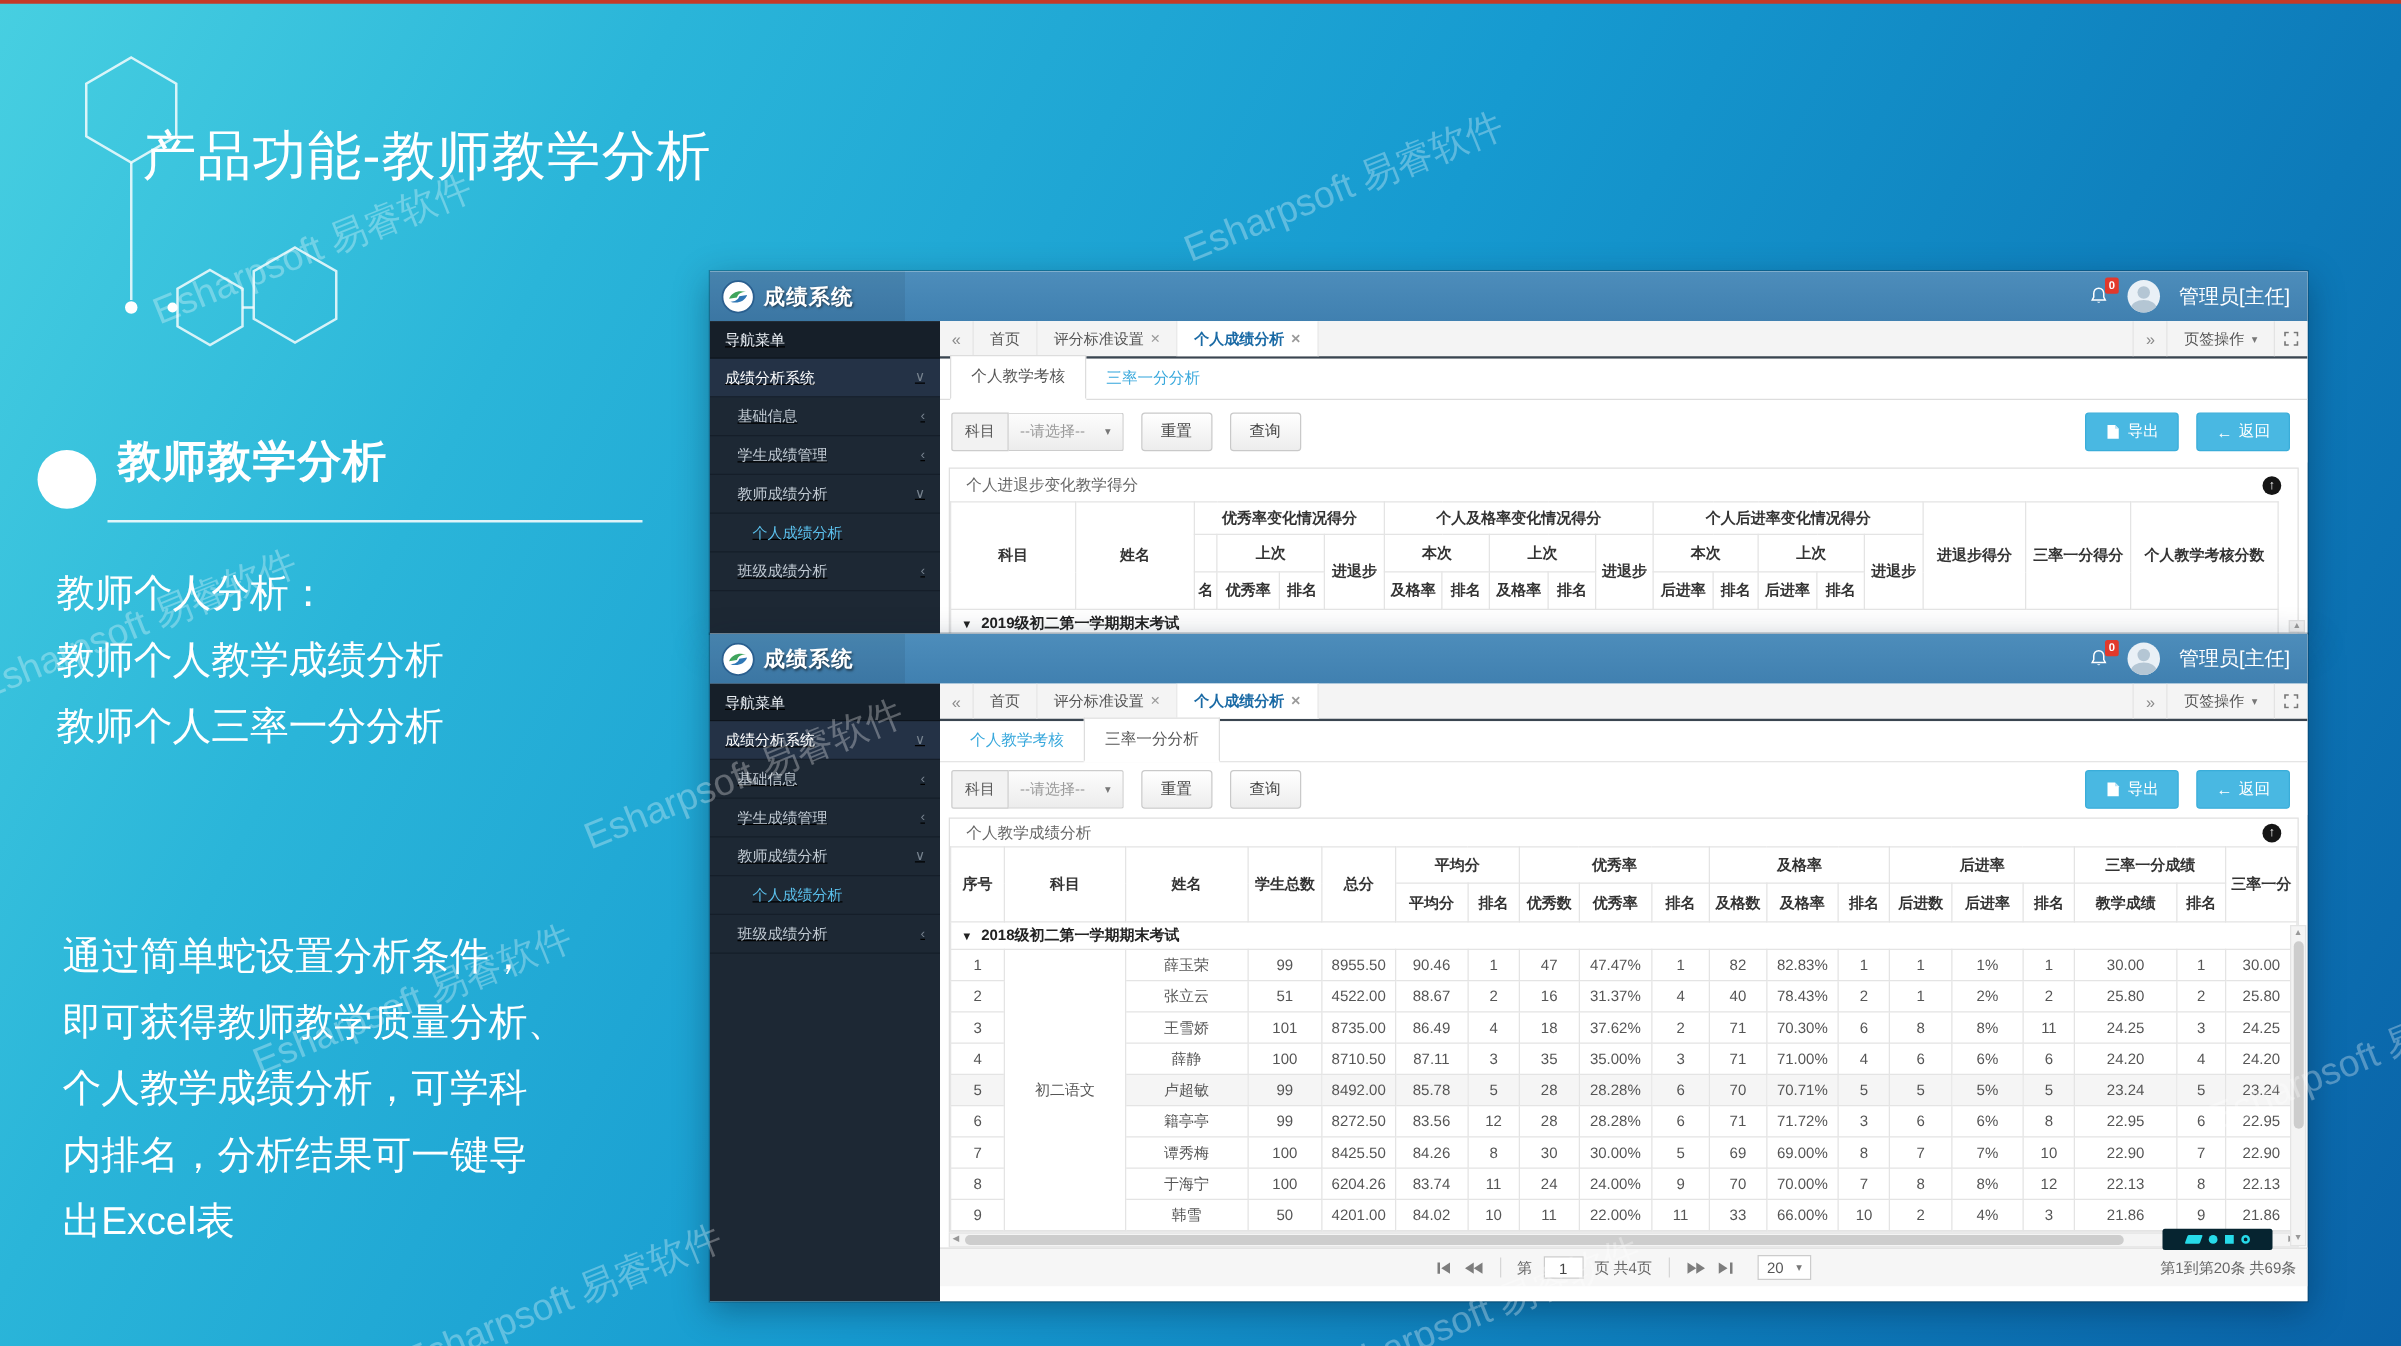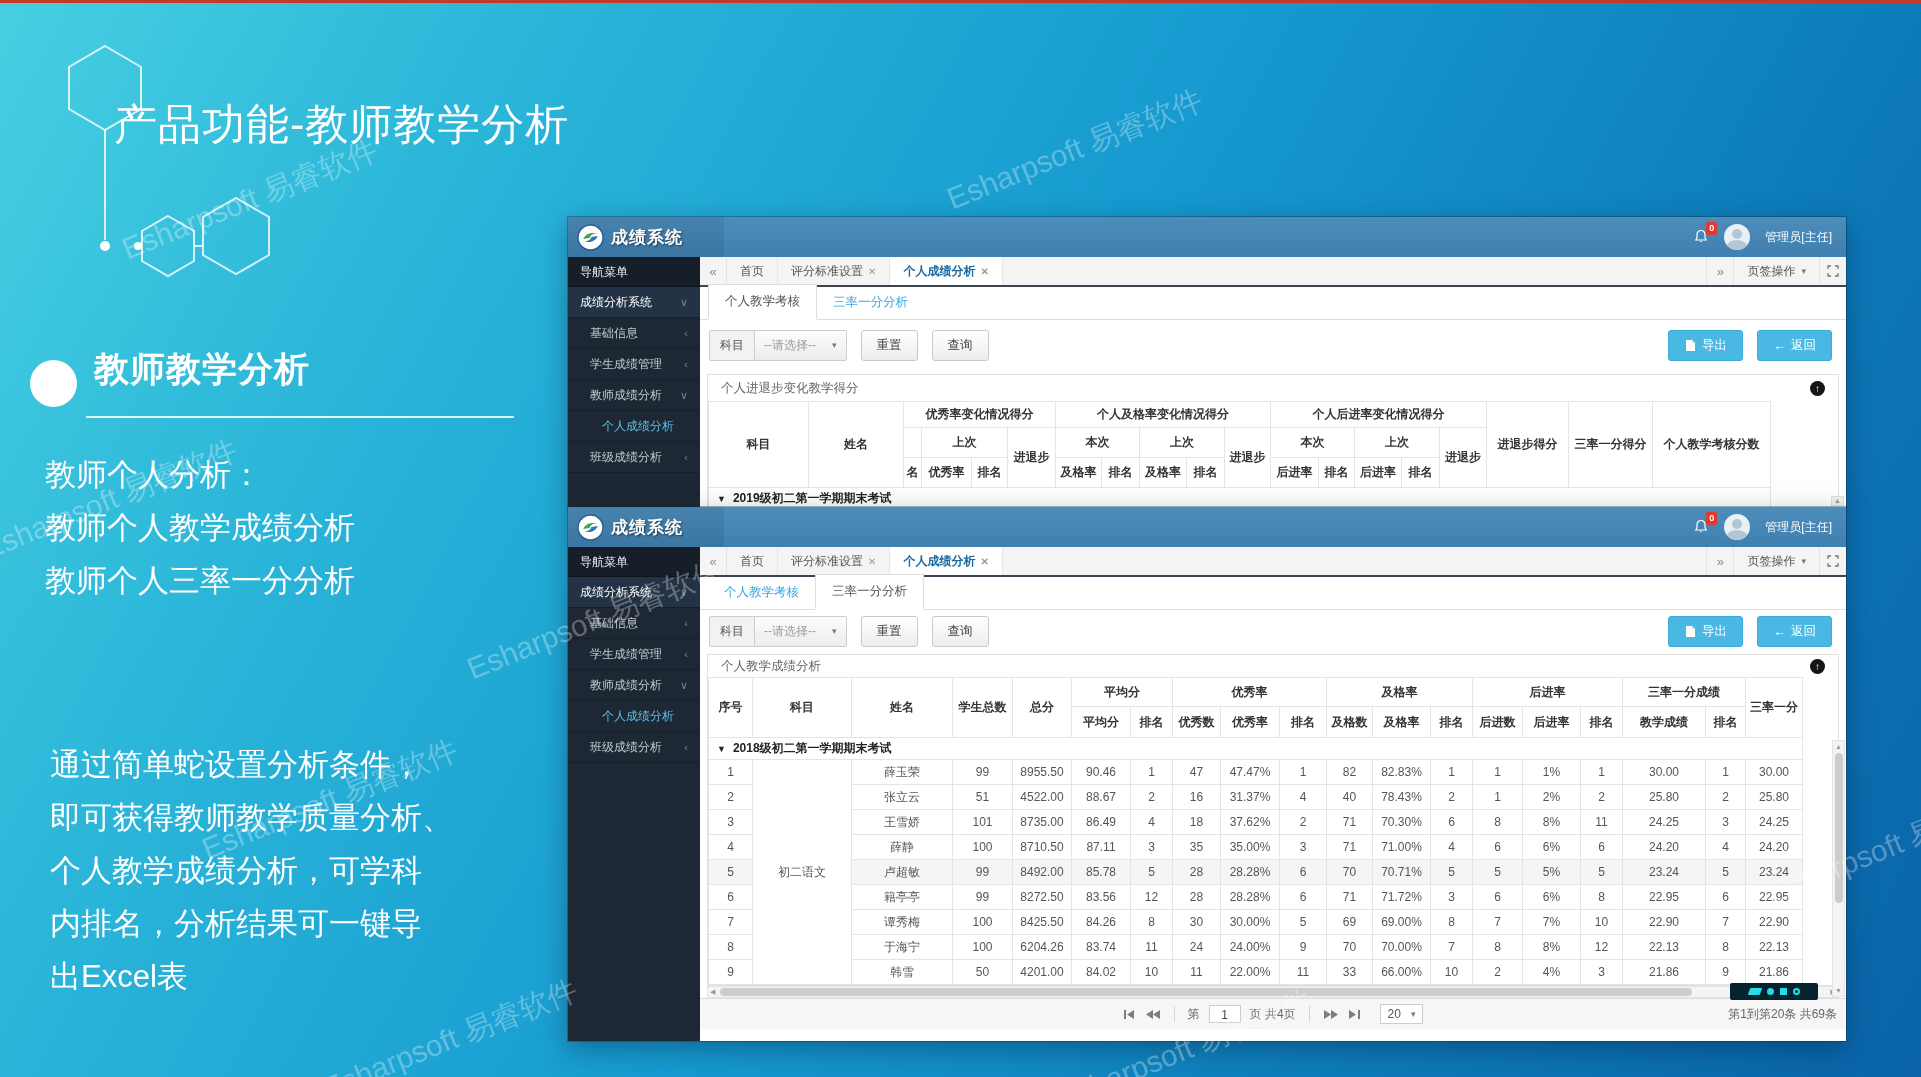--- a/index.html
+++ b/index.html
@@ -27,24 +27,24 @@
   .winhead{height:40px;background:linear-gradient(#4d8dbb,#4080b0);display:flex;align-items:center;}
   .brand{width:156px;height:100%;display:flex;align-items:center;padding-left:9px;background:rgba(0,0,0,.07);flex:none;}
   .logo-circle{width:27px;height:27px;margin-right:7px;flex:none;}
   .brand-text{color:#fff;font-size:17px;font-weight:bold;text-shadow:1px 1px 2px rgba(0,0,0,.55);letter-spacing:1px;white-space:nowrap;}
   .headright{margin-left:auto;display:flex;align-items:center;gap:15px;padding-right:14px;color:#fff;}
   .bell{position:relative;display:flex;cursor:pointer;}
   .badge{position:absolute;top:-7px;right:-8px;background:#e2392c;color:#fff;font-size:9px;font-style:normal;line-height:11px;padding:1px 3px;border-radius:2px;font-weight:bold;}
   .avatar{width:26px;height:26px;border-radius:50%;background:#e9f0f6;position:relative;overflow:hidden;flex:none;}
   .avatar::before{content:"";position:absolute;left:8px;top:5px;width:10px;height:10px;border-radius:50%;background:#b4c6d4;}
   .avatar::after{content:"";position:absolute;left:3px;top:16px;width:20px;height:12px;border-radius:50% 50% 0 0;background:#b4c6d4;}
-  .uname{font-size:12px;white-space:nowrap;}
+  .uname{font-size:16px;white-space:nowrap;}
 
   .winbody{display:flex;height:calc(100% - 40px);}
-  .sidebar{width:132px;background:#1d2834;flex:none;font-size:12px;}
+  .sidebar{width:184px;background:#1d2834;flex:none;font-size:12px;text-decoration:underline;}
   .navhead{height:30px;line-height:30px;padding-left:12px;color:#e9eef3;background:#161f29;border-bottom:1px solid #0d141c;}
   .sbitem{height:31px;line-height:31px;display:flex;align-items:center;padding:0 12px 0 22px;color:#c1cad3;border-bottom:1px solid #151e29;cursor:pointer;}
   .sbitem.sec{background:#243246;color:#fff;padding-left:12px;}
   .sbitem.sub{padding-left:34px;}
   .sbitem.active .sblabel{color:#5bc0ec;}
   .sbarrow{margin-left:auto;color:#76828e;font-size:11px;}
 
   .content{flex:1;min-width:0;position:relative;background:#fff;display:flex;flex-direction:column;}
   .tabstrip{height:30px;background:#f4f4f4;border-bottom:2px solid #3a4550;display:flex;align-items:stretch;font-size:12px;color:#555;flex:none;}
   .tsc{width:27px;display:flex;align-items:center;justify-content:center;color:#8a8a8a;border-right:1px solid #e3e3e3;font-size:13px;cursor:pointer;}

